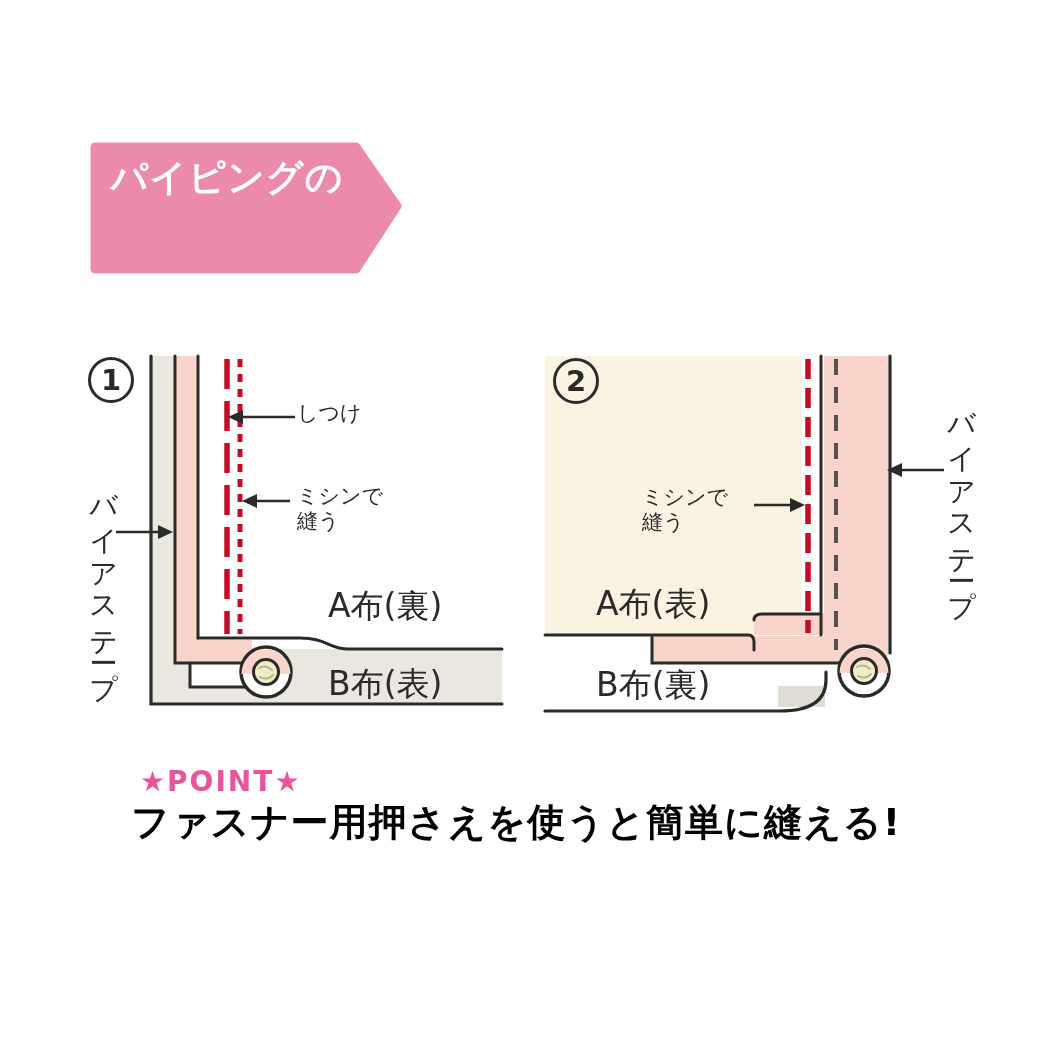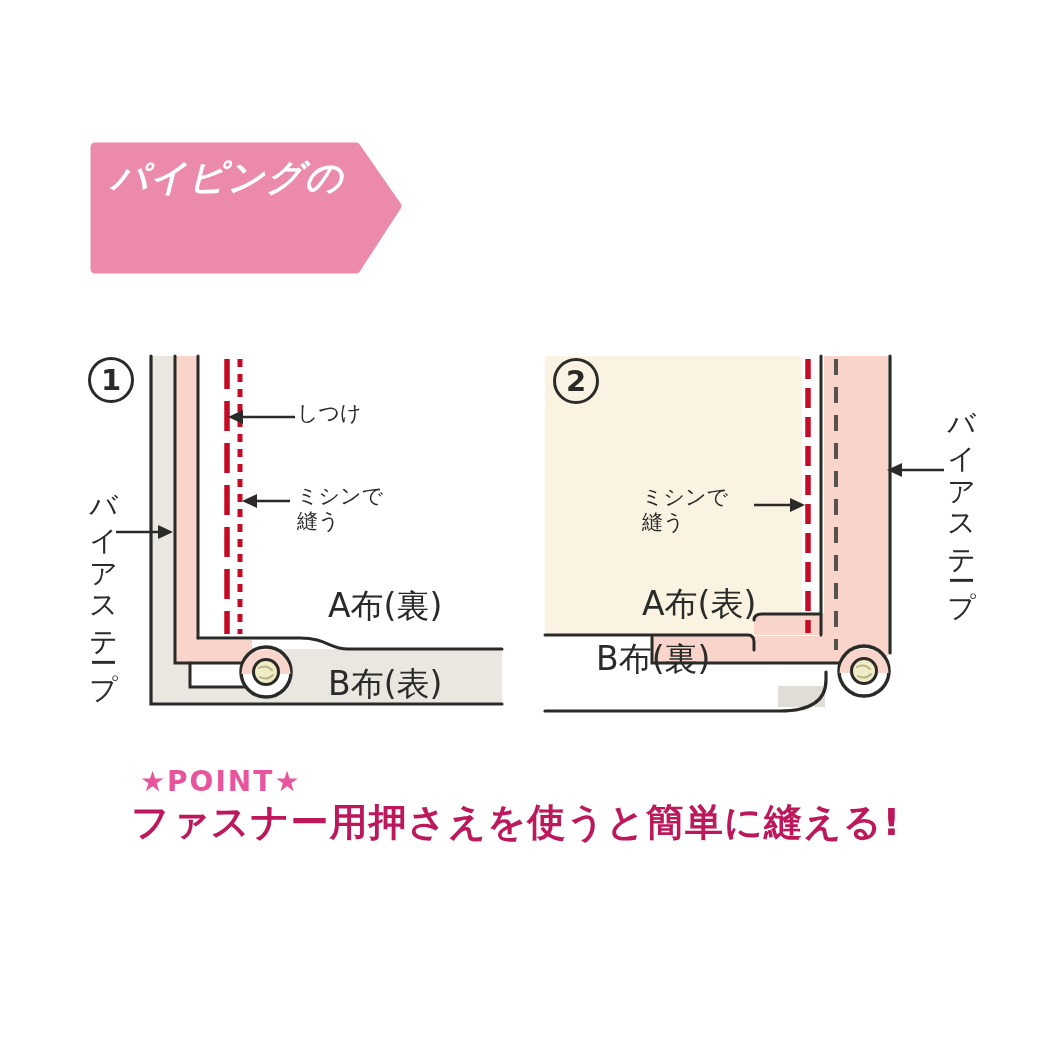--- a/index.html
+++ b/index.html
@@ -1,35 +1,35 @@
 <!DOCTYPE html>
 <html><head>
 <meta charset="utf-8">
 <style>
   html,body{margin:0;padding:0;background:#ffffff;}
   body{width:1040px;height:1040px;position:relative;overflow:hidden;
        font-family:"DejaVu Sans",sans-serif;color:#2a2a28;}
   .abs{position:absolute;}
   
   .banner-text{position:absolute;left:88px;top:156px;width:278px;text-align:center;
-    color:#ffffff;font-weight:bold;font-size:37px;line-height:1.18;letter-spacing:1px;font-style:italic;}
+    color:#ffffff;font-weight:bold;font-size:37px;line-height:1.18;letter-spacing:1px;}
   
   .stepnum{position:absolute;width:40px;height:40px;border:3px solid #2a2a28;border-radius:50%;
     display:flex;align-items:center;justify-content:center;font-size:29px;font-weight:bold;}
   
   .lbl{position:absolute;font-size:21px;font-weight:500;white-space:nowrap;}
   .lbl2{line-height:1.2;}
   .fab{font-size:33px;}
   .vert{position:absolute;writing-mode:vertical-rl;text-orientation:mixed;
     font-size:28px;letter-spacing:3px;white-space:nowrap;}
   
   .point-head{position:absolute;left:140px;top:765px;font-size:28px;font-weight:bold;
     color:#e8559c;letter-spacing:2px;}
   .point-text{position:absolute;left:131px;top:797px;font-size:38px;font-weight:bold;
-    letter-spacing:1px;color:#be185d;white-space:nowrap;}
+    letter-spacing:1px;color:#000000;white-space:nowrap;}
   svg{display:block;}
 </style>
 </head>
 <body>
 
 <div class="abs" style="left:88px;top:142px;width:330px;height:132px;">
   <svg width="330" height="132" viewBox="0 0 330 132">
     <path d="M7,5 H268 L309,64 L268,127 H7 Z" fill="#ec8aab" stroke="#ec8aab" stroke-width="9" stroke-linejoin="round"></path>
   </svg>
 </div>
@@ -122,22 +122,22 @@
   </svg>
 </div>
 
 <div class="stepnum" style="left:553px;top:358px;">
   <span>2</span>
 </div>
 <div class="lbl lbl2" style="left:642px;top:485px;">
   <div>ミシンで</div>
   <div>縫う</div>
 </div>
-<div class="lbl fab" style="left:596px;top:582px;margin-left:46px;">A布(表)</div>
-<div class="lbl fab" style="left:596px;top:637px;">B布(裏)</div>
+<div class="lbl fab" style="left:596px;top:582px;">A布(表)</div>
+<div class="lbl fab" style="left:596px;top:663px;">B布(裏)</div>
 <div class="vert" style="left:942px;top:392px;">バイアステープ</div>
 <svg class="abs" style="left:886px;top:463px;" width="58" height="14">
   <line x1="58" y1="7" x2="14" y2="7" stroke="#2a2a28" stroke-width="2.6"></line>
   <polygon points="1,7 16,0 16,14" fill="#2a2a28"></polygon>
 </svg>
 
 <div class="point-head">★POINT★</div>
 <div class="point-text">ファスナー用押さえを使うと簡単に縫える!</div>
 
 </body></html>

